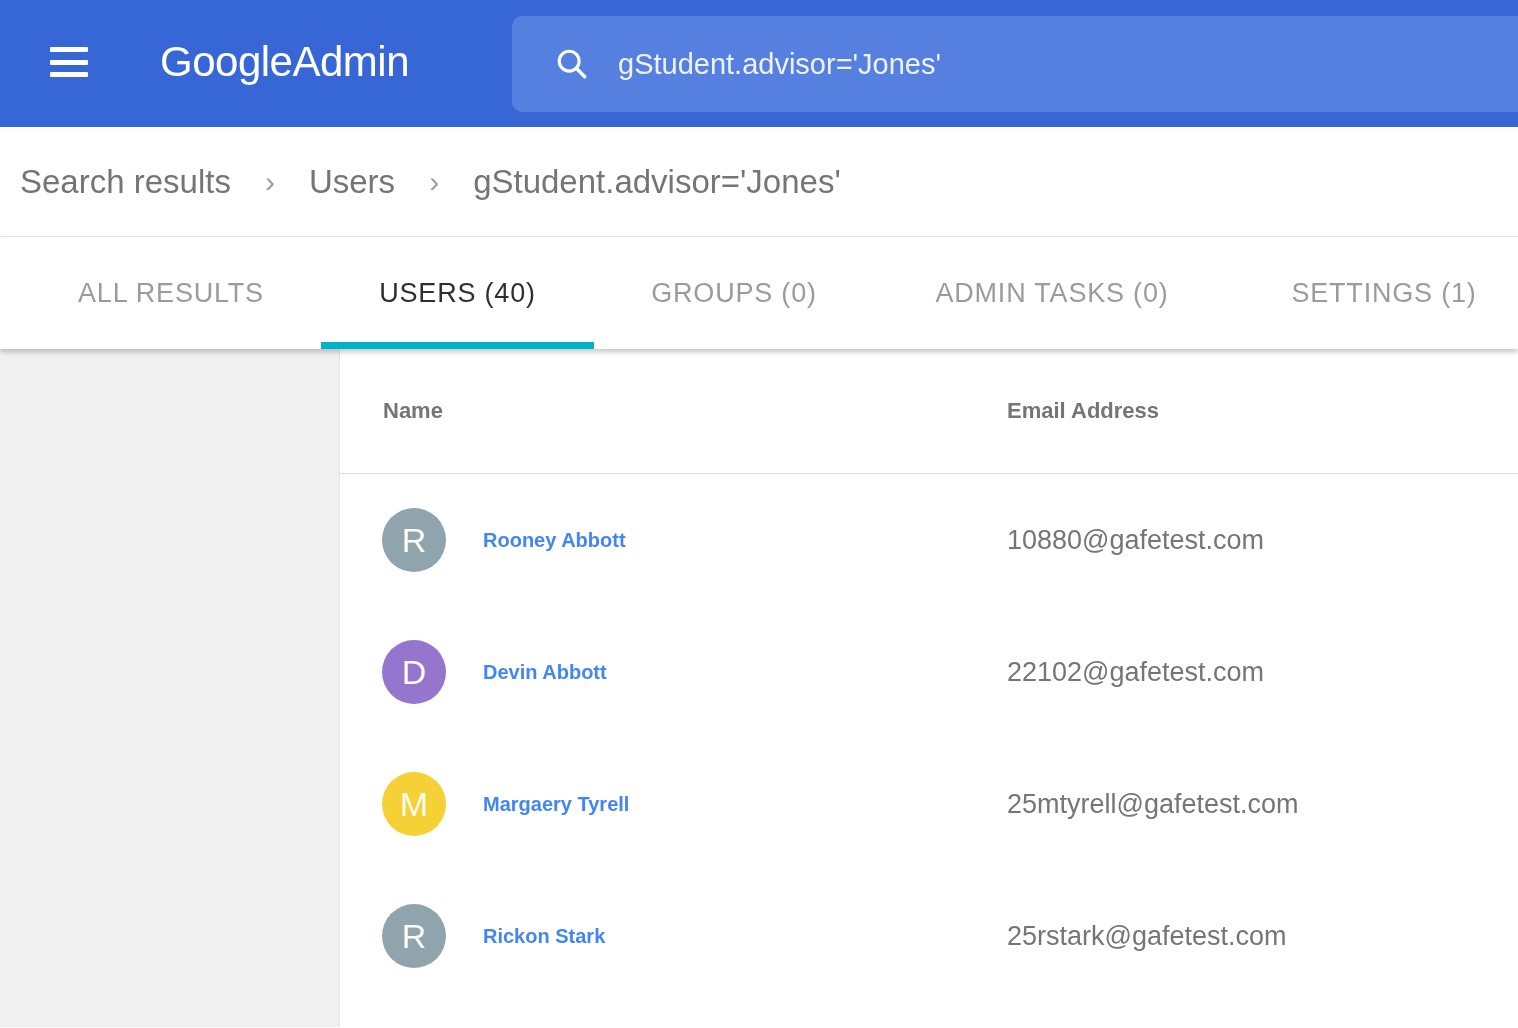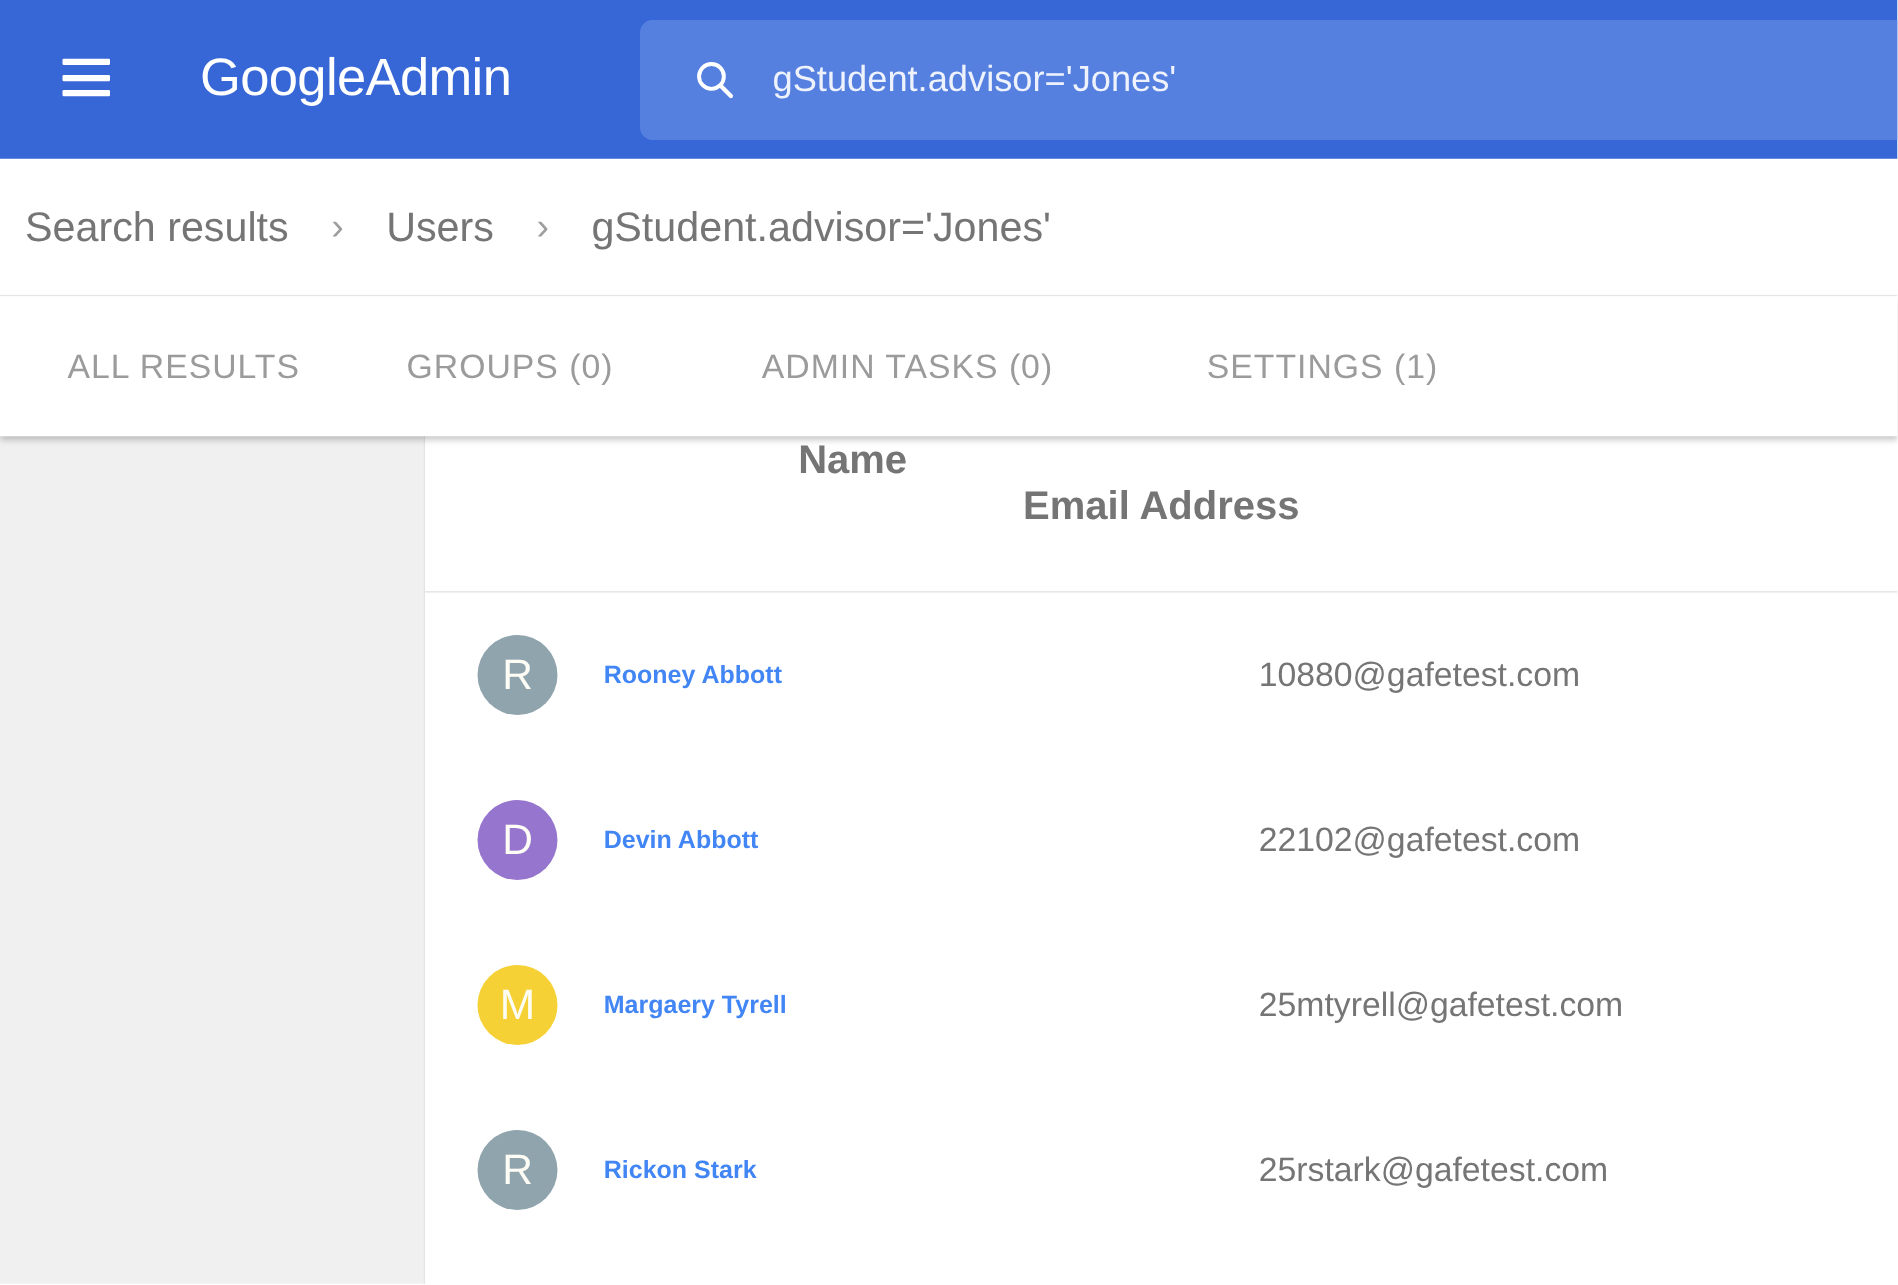--- a/index.html
+++ b/index.html
@@ -23,39 +23,39 @@
 
   
   .breadcrumb { height:110px; background:#fff; border-bottom:1px solid #e9e9e9;
                 display:flex; align-items:center; padding-left:20px;
                 font-size:33px; color:#757575; white-space:nowrap; }
   .breadcrumb .sep { margin:0 34px; color:#9e9e9e; font-size:30px; }
   .breadcrumb .crumb-link { cursor:pointer; }
 
   
   .tabbar { position:relative; height:112px; background:#fff; display:flex;
-            box-shadow:0 3px 5px rgba(0,0,0,0.22); z-index:5; }
+            box-shadow:0 3px 5px rgba(0,0,0,0.22); z-index:5;padding-left:24px; }
   .tab { position:relative; height:100%; display:flex; align-items:center; justify-content:center;
          font-size:27px; letter-spacing:0.8px; color:#9b9b9b; cursor:pointer; white-space:nowrap; }
   .tab.t0 { margin-left:26px; width:242px; }
   .tab.t1 { margin-left:29px; width:273px; }
   .tab.t2 { margin-left:29px; width:222px; }
   .tab.t3 { margin-left:65px; width:284px; }
   .tab.t4 { margin-left:68px; width:244px; }
   .tab.active { color:#2f2f2f; }
   .tab .underline { display:none; }
   .tab.active .underline { display:block; position:absolute; left:0; right:0; bottom:0; height:7px; z-index:6; }
 
   
   .main { display:flex; height:678px; }
   .sidenav { width:340px; background:#f0f0f0; border-right:1px solid #e4e4e4; }
   .content { flex:1; background:#fff; }
 
   .thead { height:125px; display:flex; align-items:center; border-bottom:1px solid #e0e0e0;
-           font-size:32px; font-weight:bold; color:#757575;flex-direction:column; }
+           font-size:22px; font-weight:bold; color:#757575; }
   .thead .col-name  { padding-left:43px; width:667px; }
   .thead .col-email { flex:1; }
 
   .trow { height:132px; display:flex; align-items:center; cursor:pointer; }
   .cell-name { display:flex; align-items:center; width:667px; }
   .avatar { margin-left:42px; width:64px; height:64px; border-radius:50%;
             display:flex; align-items:center; justify-content:center;
             color:#fdfcf5; font-size:34px; cursor:pointer; }
   .uname { margin-left:37px; font-size:20px; font-weight:bold; cursor:pointer; }
   .uemail { font-size:27px; color:#757575;text-align:center; }
@@ -86,20 +86,24 @@
   <span class="sep">›</span>
   <span class="crumb-link">Users</span>
   <span class="sep">›</span>
   <span>gStudent.advisor='Jones'</span>
 </nav>
 
 <div class="tabbar">
   <div class="tab t0">
     <span>ALL RESULTS</span>
 
+  </div>
+  <div class="tab t1 active">
+    <span>USERS (40)</span>
+    <i class="underline" style="background: rgb(0, 178, 198);"></i>
   </div>
   <div class="tab t2">
     <span>GROUPS (0)</span>
 
   </div>
   <div class="tab t3">
     <span>ADMIN TASKS (0)</span>
 
   </div>
   <div class="tab t4">

